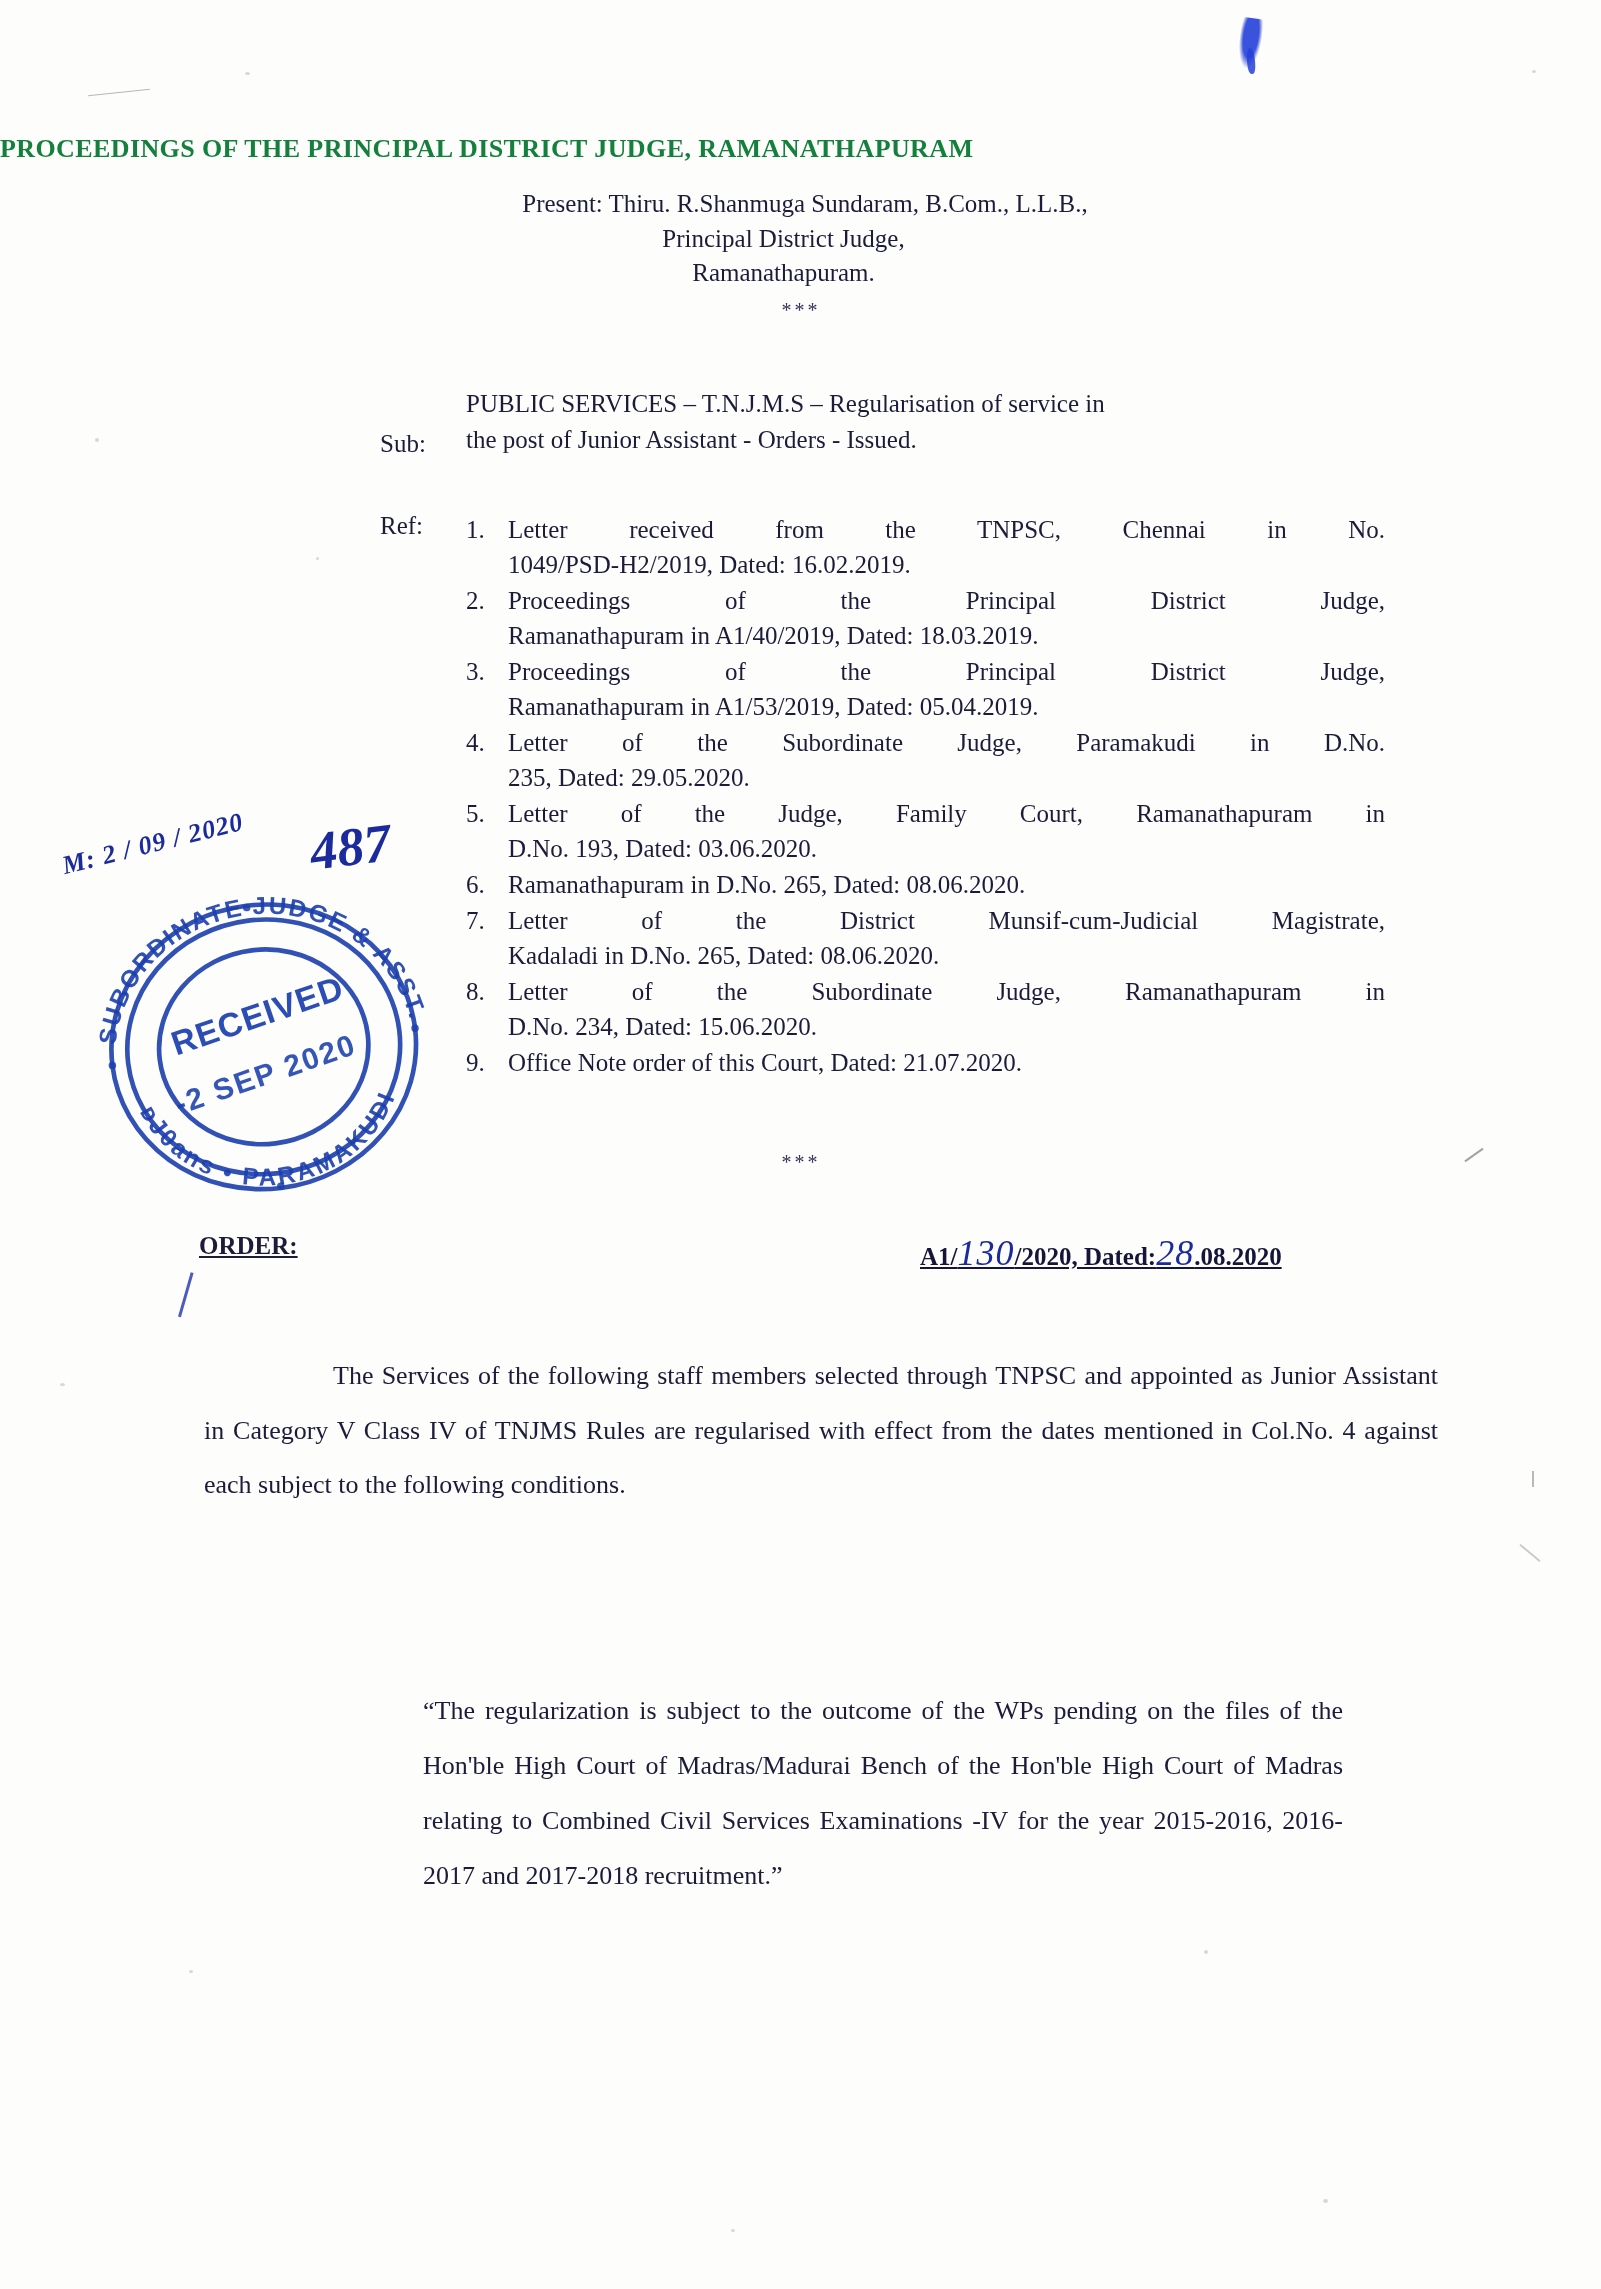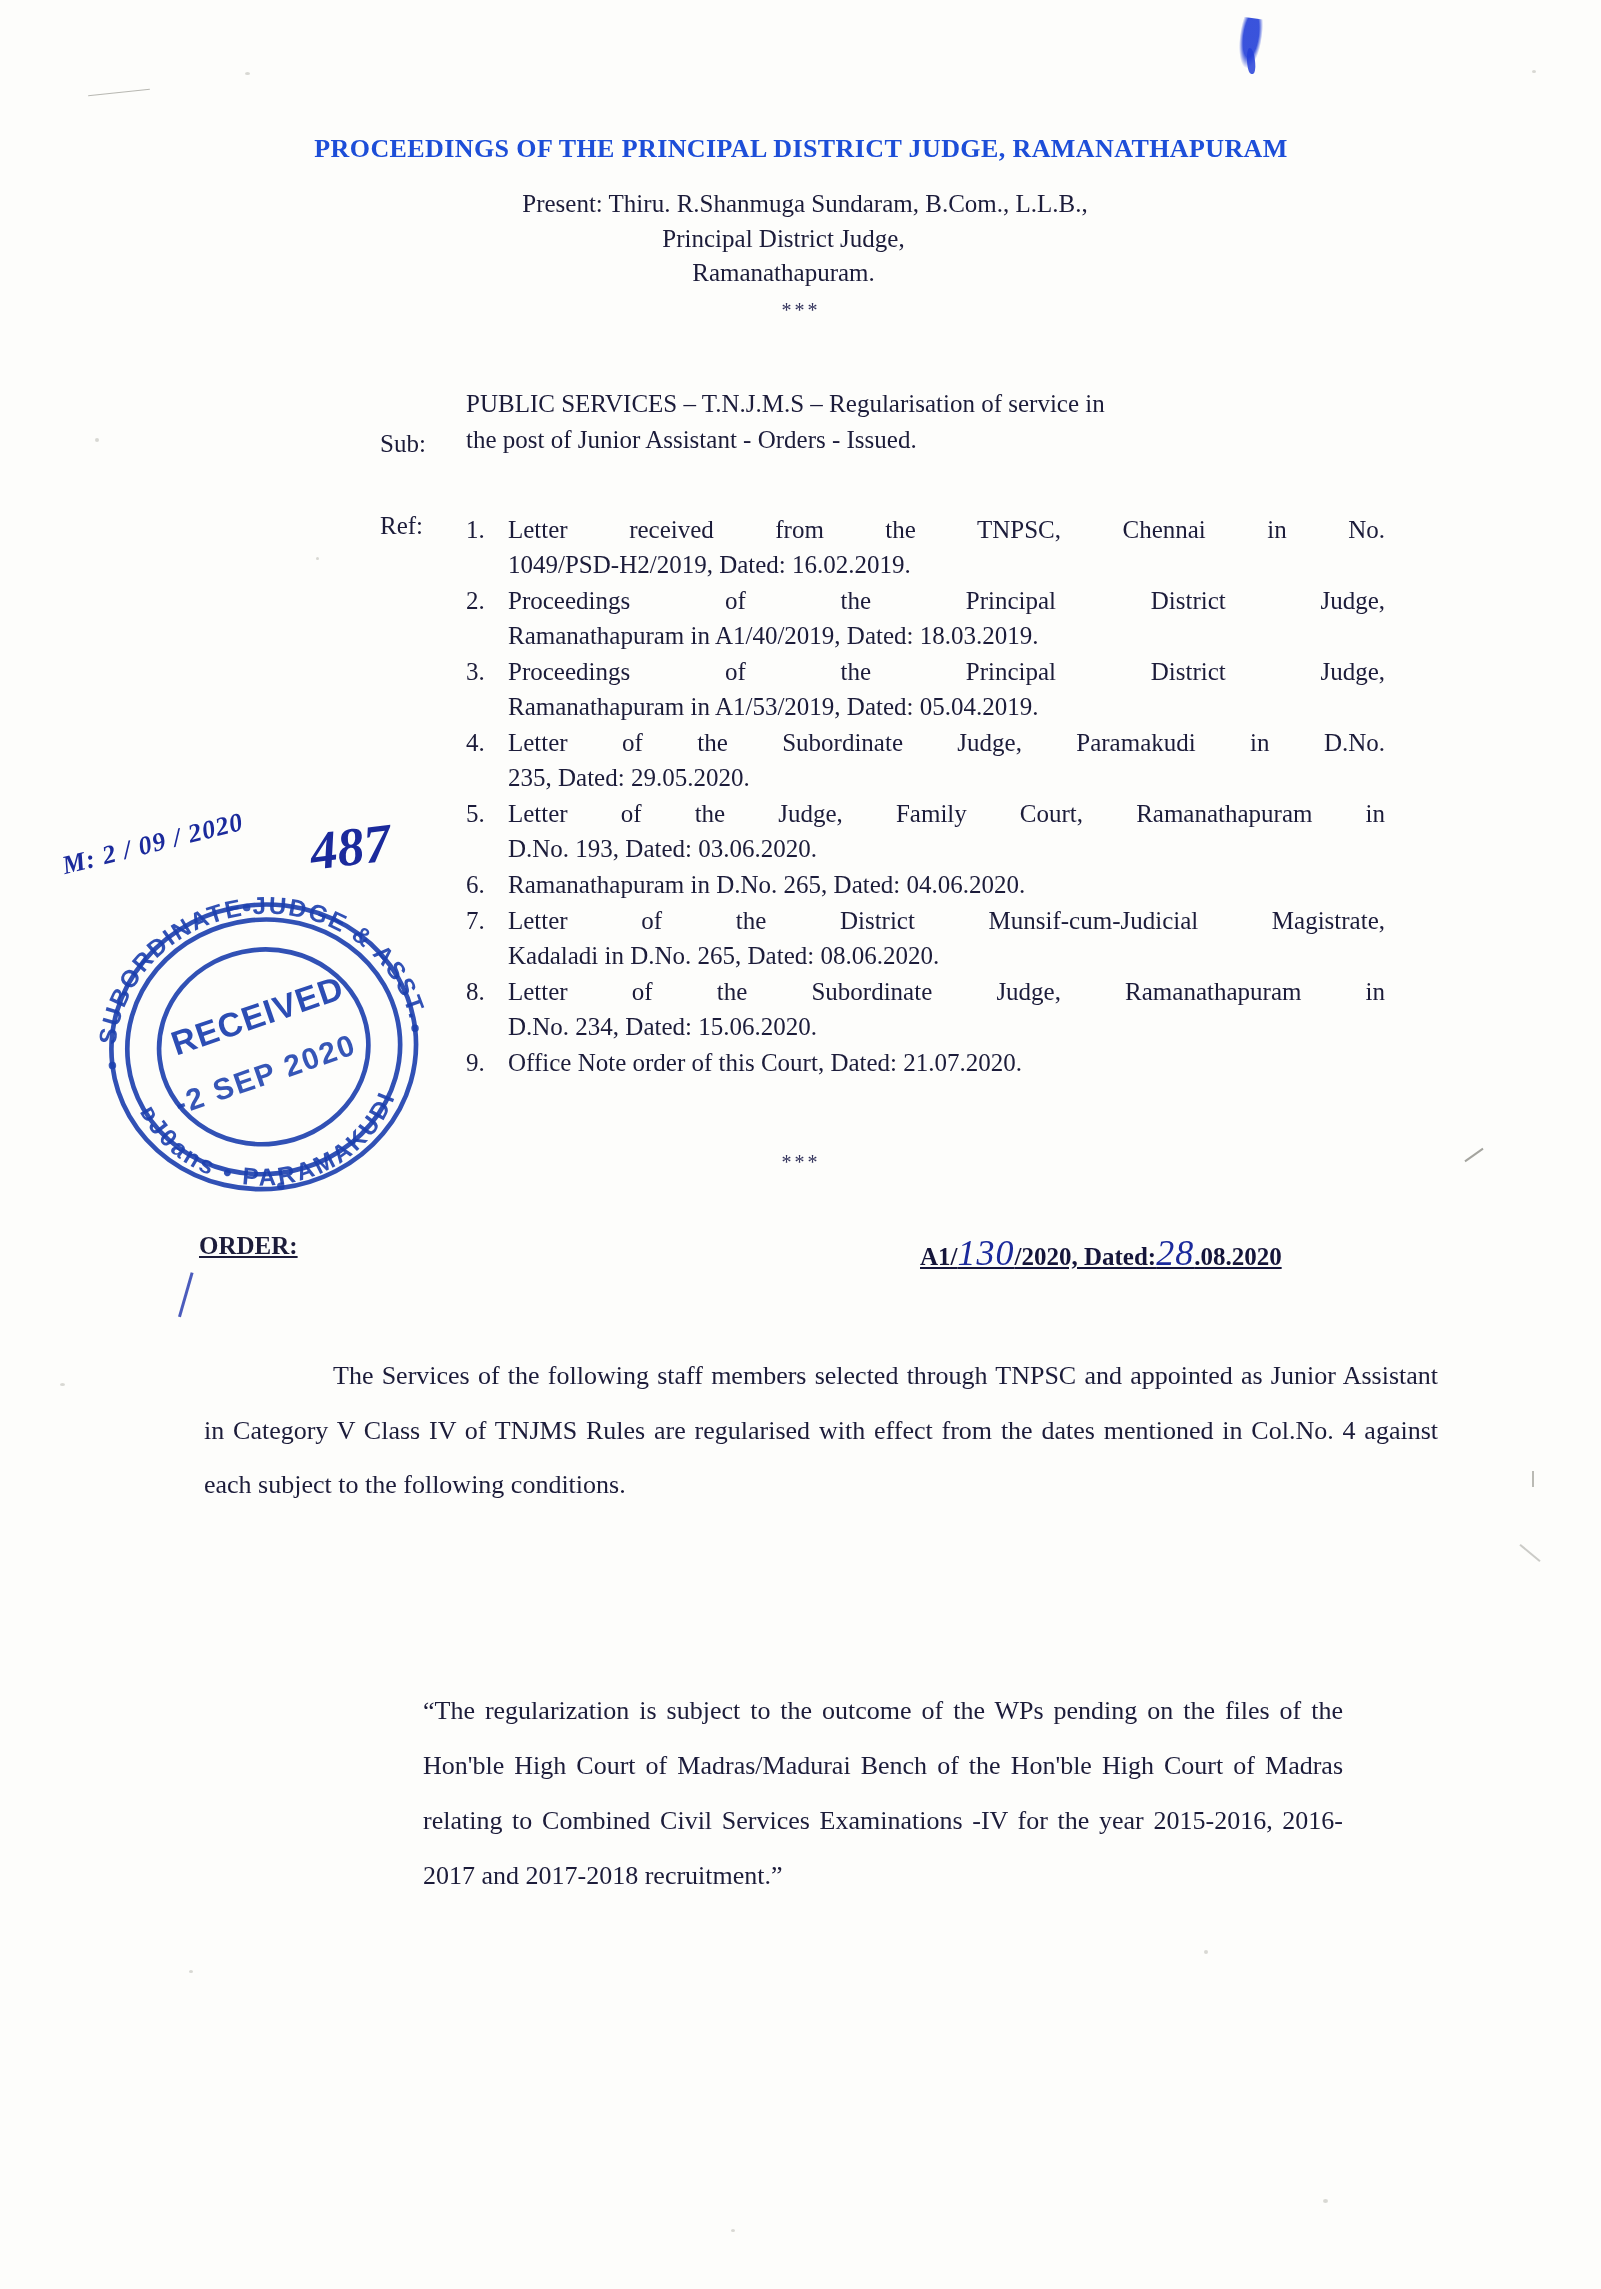--- a/index.html
+++ b/index.html
@@ -26,24 +26,23 @@
     background: #b9b9b2;
     border-radius: 50%;
     opacity: .55;
   }
 
   .title {
     position: absolute;
     top: 117px;
     left: 0;
     width: 100%;
-    text-align: center;
     font-size: 26px;
     letter-spacing: 0.4px;
-    color: #1d4ed8;
+    color: #15803d;
     font-family: "Liberation Serif", serif;
   }
 
   .present-block {
     position: absolute;
     top: 187px;
     left: 0;
     width: 100%;
     text-align: center;
     font-size: 25px;
@@ -336,21 +335,21 @@
       <li>
         <span class="ref-num">5.</span>
         <span class="ref-body">
           <span class="j">Letter of the Judge, Family Court, Ramanathapuram in</span>
           <span class="last">D.No. 193, Dated: 03.06.2020.</span>
         </span>
       </li>
       <li>
         <span class="ref-num">6.</span>
         <span class="ref-body">
-          <span class="last">Ramanathapuram in D.No. 265, Dated: 04.06.2020.</span>
+          <span class="last">Ramanathapuram in D.No. 265, Dated: 08.06.2020.</span>
         </span>
       </li>
       <li>
         <span class="ref-num">7.</span>
         <span class="ref-body">
           <span class="j">Letter of the District Munsif-cum-Judicial Magistrate,</span>
           <span class="last">Kadaladi in D.No. 265, Dated: 08.06.2020.</span>
         </span>
       </li>
       <li>

